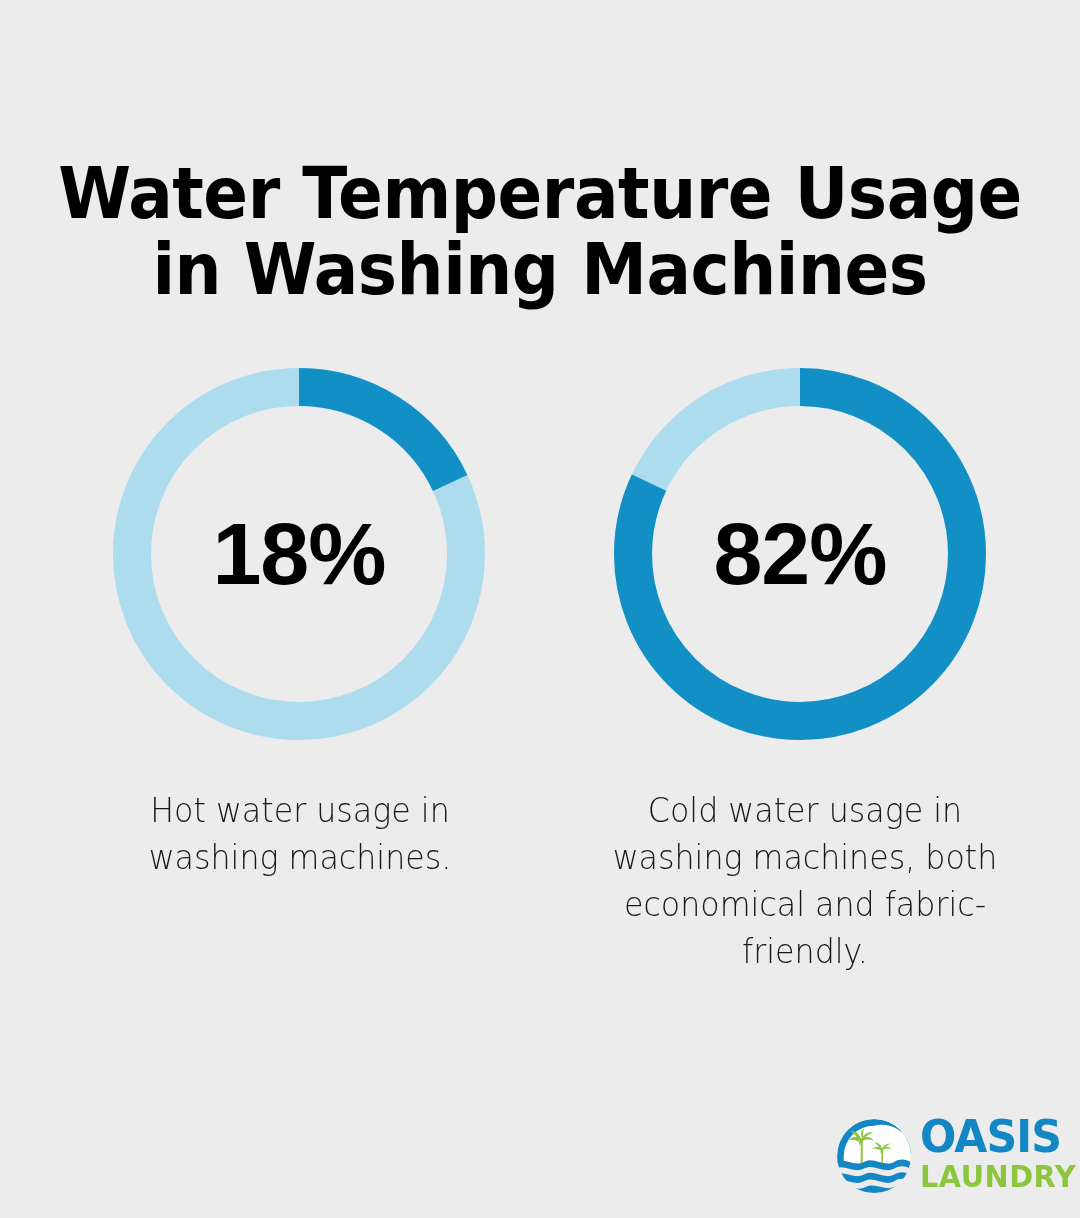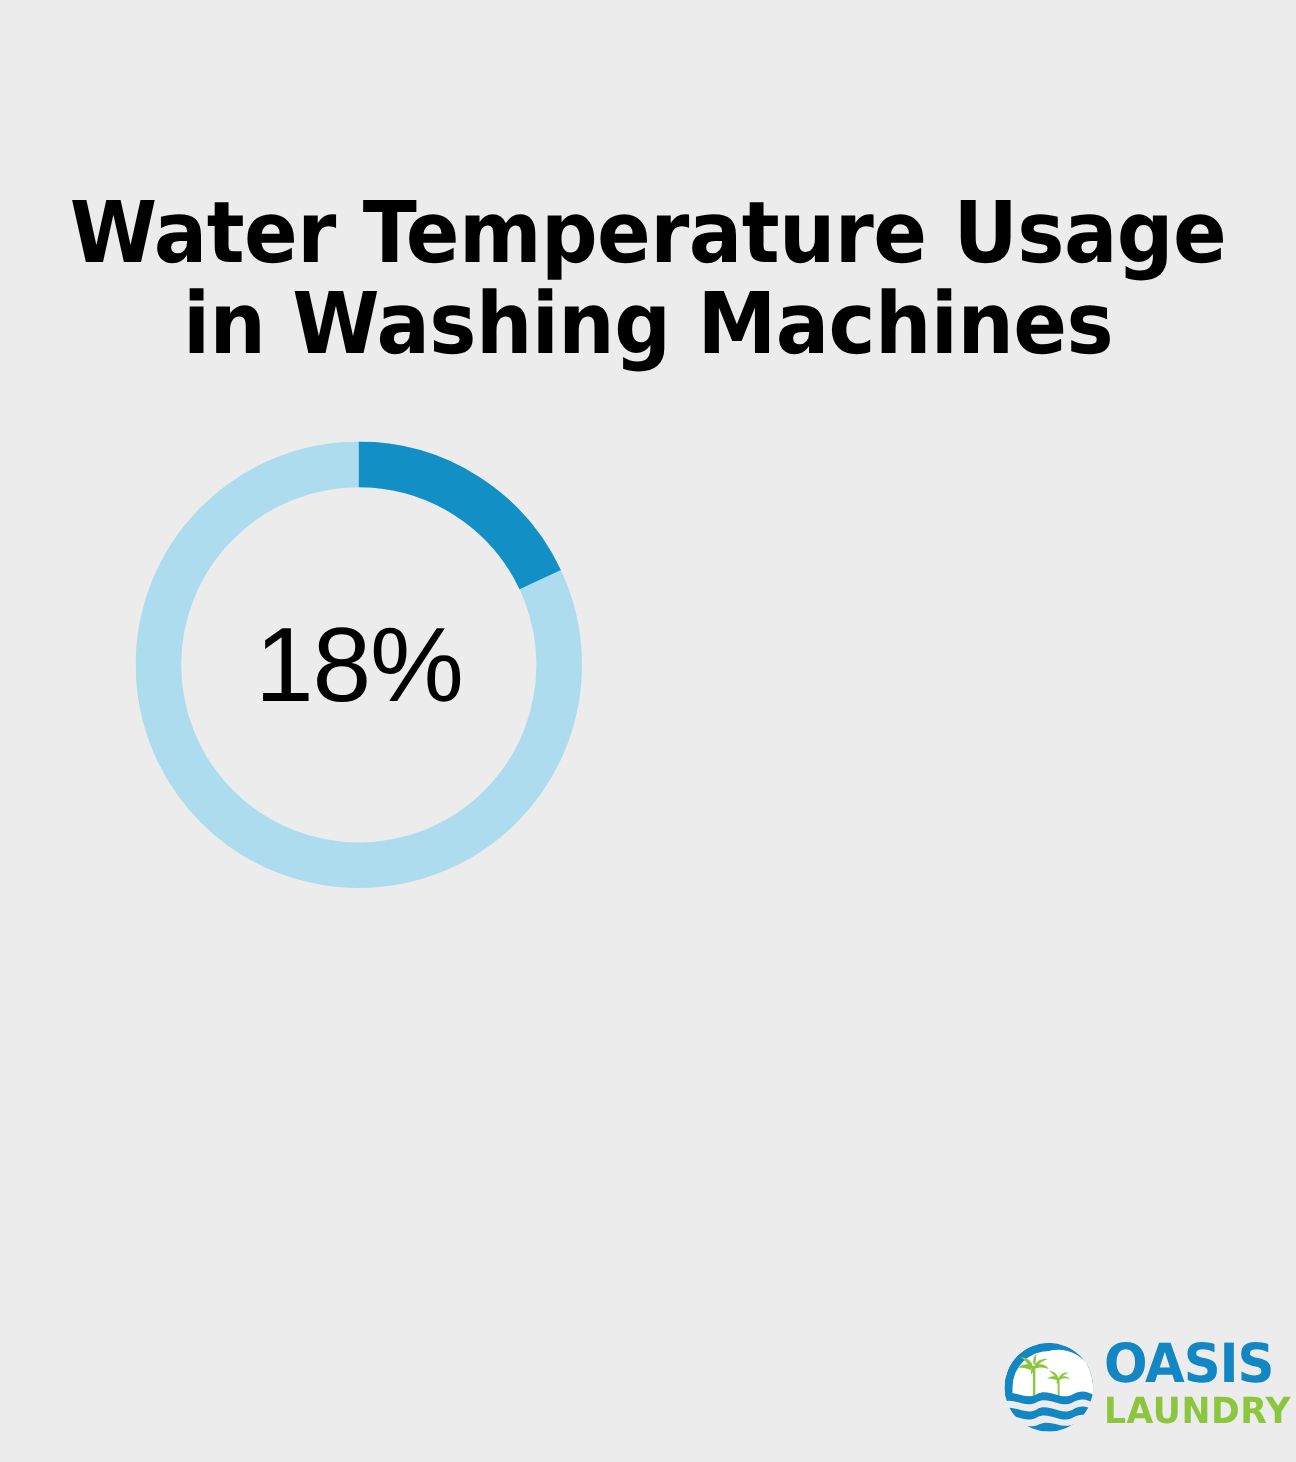--- a/index.html
+++ b/index.html
@@ -69,21 +69,21 @@
   .donut-value {
     position: absolute;
     left: 0;
     top: 0;
     width: 372px;
     height: 372px;
     display: flex;
     align-items: center;
     justify-content: center;
     font-family: "Liberation Sans", sans-serif;
-    font-weight: 400;
+    font-weight: 700;
     font-size: 88px;
     letter-spacing: -1px;
     color: #000000;
     pointer-events: none;
   }
 
   
   .captions {
     position: absolute;
     left: 0;
@@ -163,23 +163,36 @@
     <div class="chart-col left">
       <div class="donut-wrap">
         <svg class="donut-svg" viewBox="0 0 372 372">
           <circle cx="186" cy="186" r="167" fill="none" stroke="#AEDCEF" stroke-width="38"></circle>
           <circle class="donut-arc" id="arc-hot" cx="186" cy="186" r="167" fill="none" stroke="#1290C6" stroke-width="38" transform="rotate(-90 186 186)" stroke-dasharray="188.87255033381837 860.4193959651726" stroke-dashoffset="0"></circle>
         </svg>
         <div class="donut-value">18%</div>
       </div>
     </div>
 
+    <div class="chart-col right">
+      <div class="donut-wrap">
+        <svg class="donut-svg" viewBox="0 0 372 372">
+          <circle cx="186" cy="186" r="167" fill="none" stroke="#AEDCEF" stroke-width="38"></circle>
+          <circle class="donut-arc" id="arc-cold" cx="186" cy="186" r="167" fill="none" stroke="#1290C6" stroke-width="38" transform="rotate(-90 186 186)" stroke-dasharray="860.4193959651725 188.87255033381842" stroke-dashoffset="0"></circle>
+        </svg>
+        <div class="donut-value">82%</div>
+      </div>
+    </div>
 
   </div>
 
+  <div class="captions">
+    <div class="caption left">Hot water usage in washing machines.</div>
+    <div class="caption right">Cold water usage in washing machines, both economical and fabric-friendly.</div>
+  </div>
 
   <div class="logo">
     <svg class="logo-mark" viewBox="0 0 100 100">
       <defs>
         <clipPath id="badgeClip">
           <circle cx="50" cy="50" r="44"></circle>
         </clipPath>
       </defs>
       <g clip-path="url(#badgeClip)">
 

